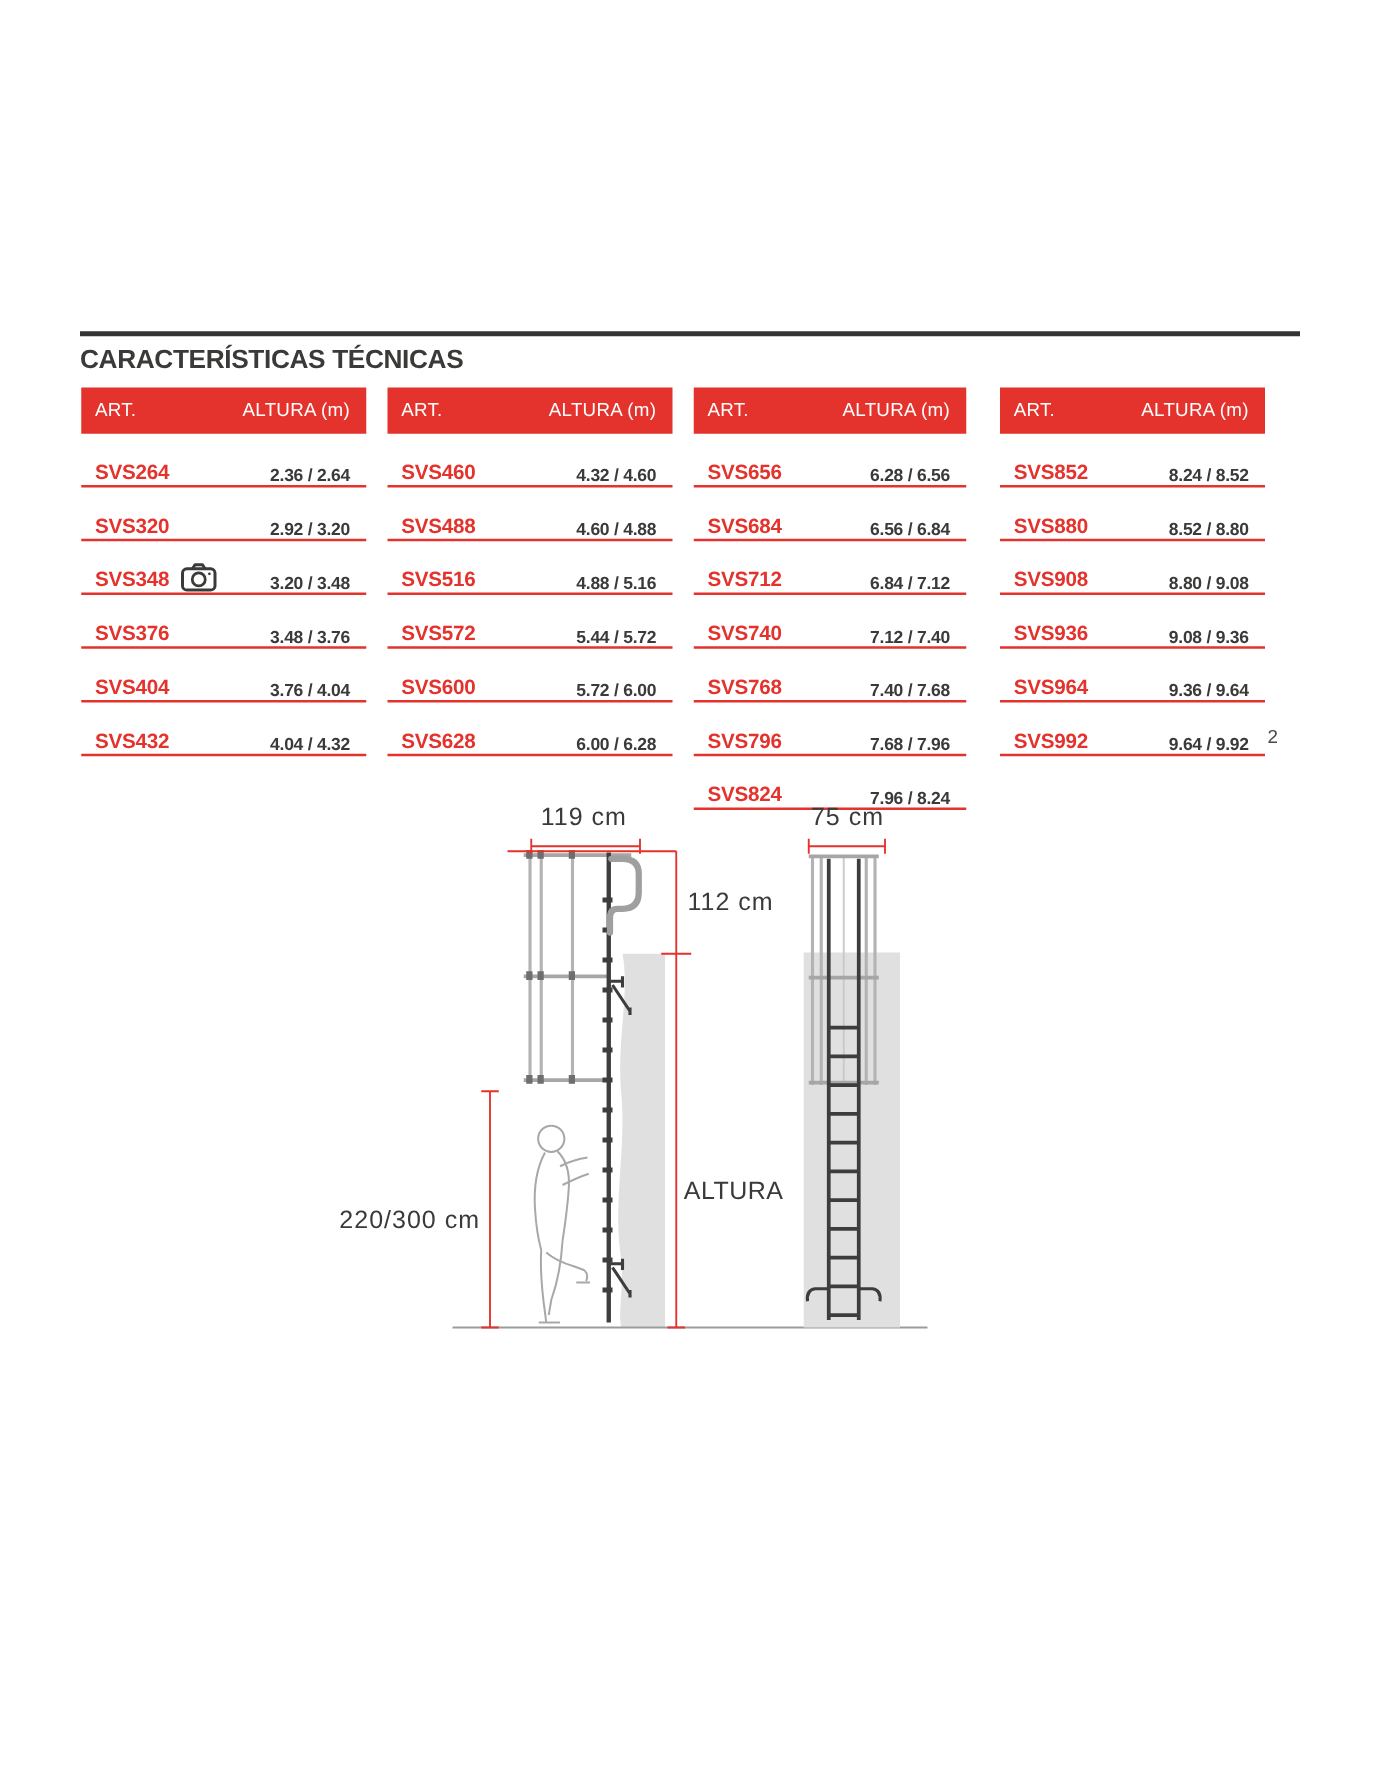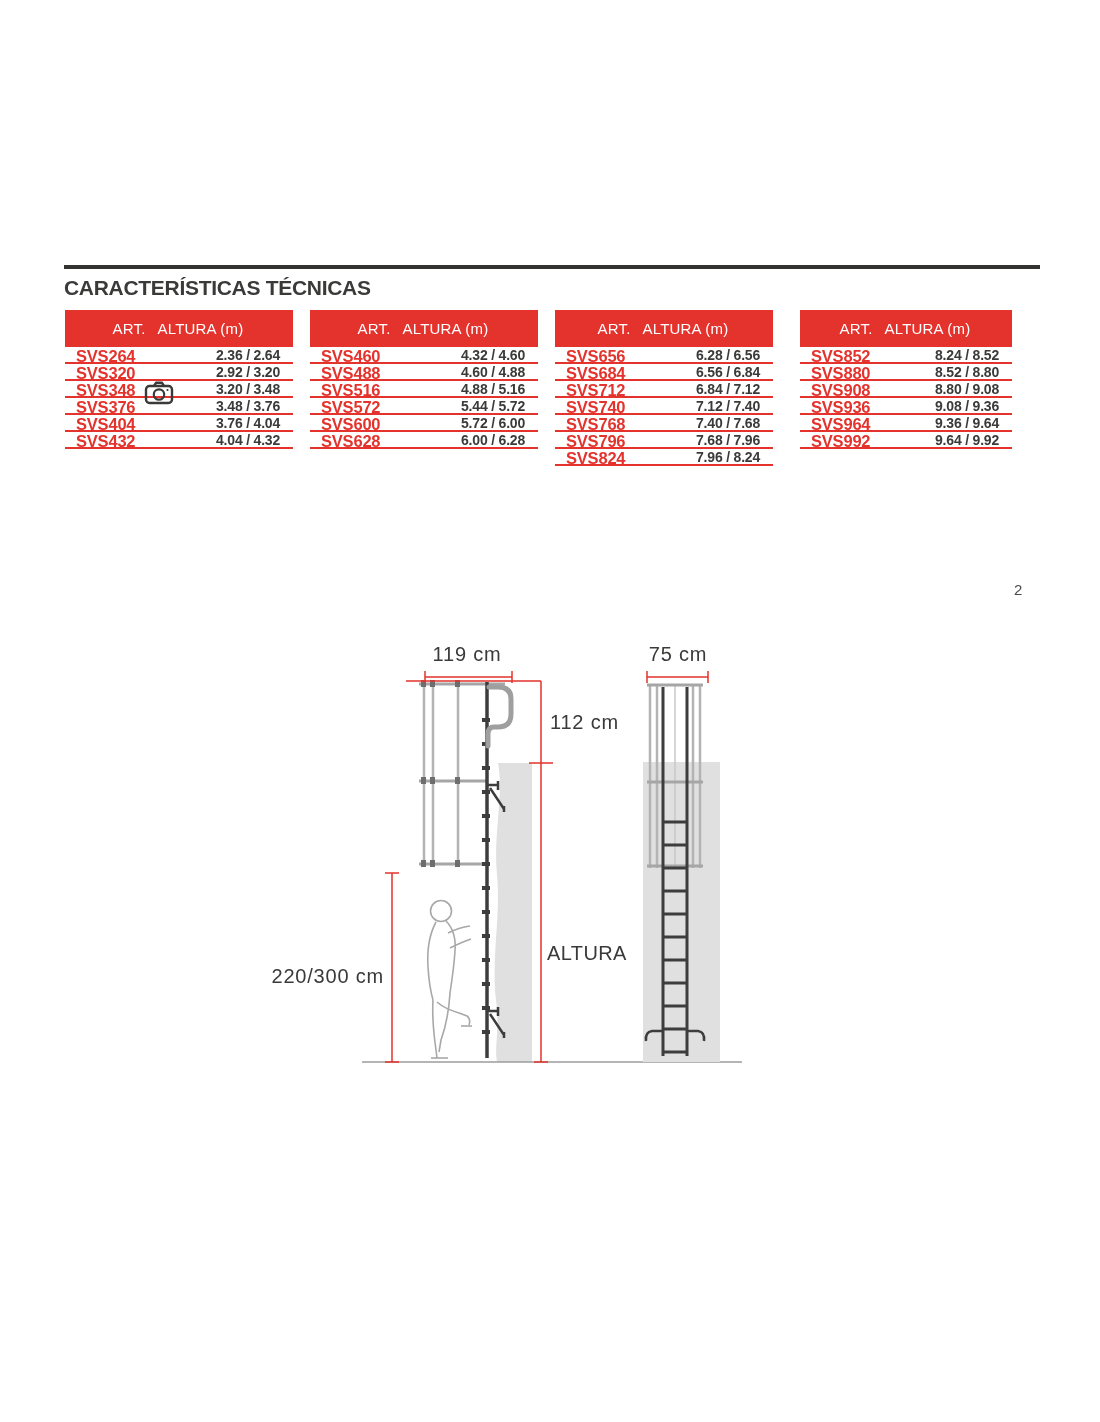--- a/index.html
+++ b/index.html
@@ -18,26 +18,26 @@
     position:absolute;left:64px;top:276px;margin:0;font-size:21px;font-weight:700;
     letter-spacing:-0.3px;color:var(--dark);text-align:center;
   }
   
   .spec-table{position:absolute;top:310px;}
   .spec-table:nth-of-type(1){left:65px;width:228px;}
   .spec-table:nth-of-type(2){left:310px;width:228px;}
   .spec-table:nth-of-type(3){left:555px;width:218px;}
   .spec-table:nth-of-type(4){left:800px;width:212px;}
   .thead{
-    display:flex;align-items:center;justify-content:center;height:37px;
+    display:flex;align-items:center;justify-content:space-between;height:37px;
     background:var(--accent);color:#ffffff;padding:0 13px 0 11px;box-sizing:border-box;
     font-size:15px;letter-spacing:0.2px;gap:12px;
   }
   .trow{
-    display:flex;align-items:flex-start;height:17px;box-sizing:border-box;
+    display:flex;align-items:flex-end;height:43px;box-sizing:border-box;
     border-bottom:2px solid var(--accent);padding:0 13px 0 11px;
   }
   .td-art{color:var(--accent);font-weight:700;font-size:16.5px;letter-spacing:-0.2px;white-space:nowrap;}
   .td-alt{margin-left:auto;color:var(--dark);font-size:14px;letter-spacing:-0.2px;white-space:nowrap;font-weight:bold;}
   .camera-slot{margin-left:9px;display:flex;align-items:center;}
   .camera-slot svg{display:block;}
   .page-frag{position:absolute;left:1014px;top:581px;font-size:15px;color:#4a4a49;}
   
   .diagram-svg{position:absolute;left:0;top:0;width:1100px;height:1422px;pointer-events:none;}
   .dim-label{position:absolute;font-size:20px;letter-spacing:0.8px;color:var(--dark);white-space:nowrap;}

